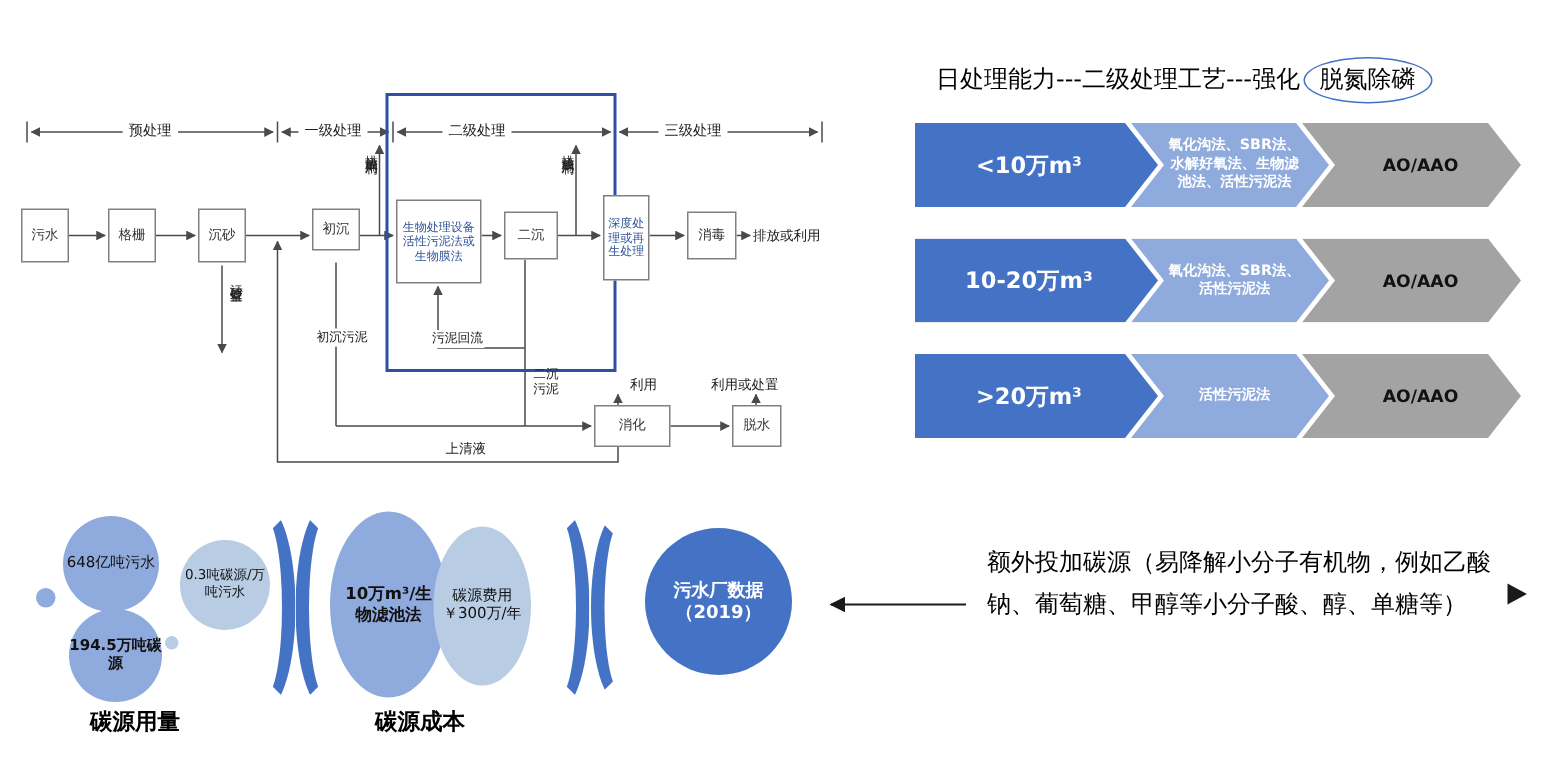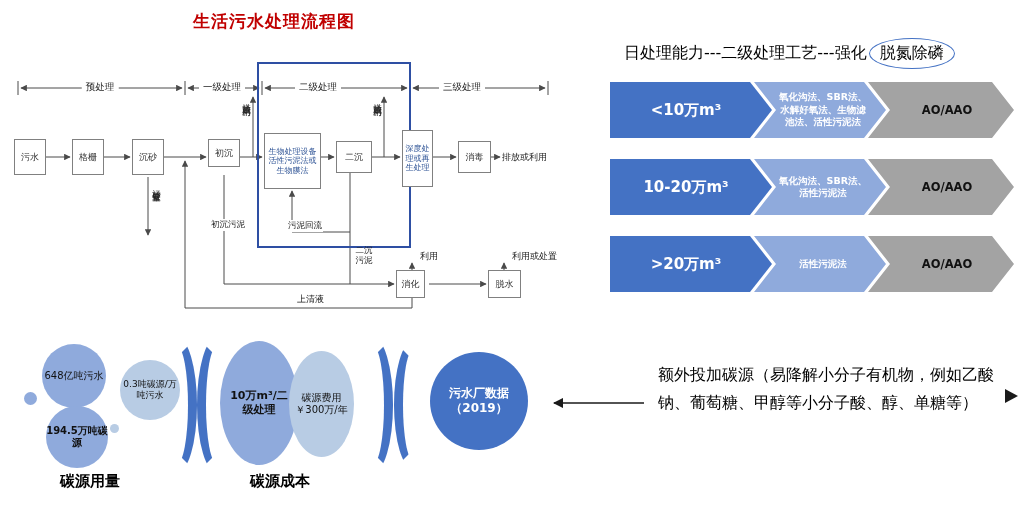--- a/index.html
+++ b/index.html
@@ -88,47 +88,46 @@
       <line x1="504" y1="270" x2="504" y2="263" marker-end="url(#m-gray)"></line>
       <polyline points="412,298 412,308 185,308 185,161" marker-end="url(#m-gray)"></polyline>
     </g>
 
     <rect x="258" y="63" width="152" height="184" fill="none" stroke="#2E4FA3" stroke-width="2"></rect>
 
     <line x1="644" y1="403" x2="554" y2="403" stroke="#1a1a1a" stroke-width="1.3" marker-end="url(#m-dark)"></line>
     <path d="M1005,389 L1018,396 L1005,403 Z" fill="#1a1a1a"></path>
   </svg>
 
-  <div class="title">生活污水处理流程图</div>
 
   <div class="stage" style="left:100px">预处理</div>
   <div class="stage" style="left:222px">一级处理</div>
   <div class="stage" style="left:318px">二级处理</div>
   <div class="stage" style="left:462px">三级处理</div>
 
   <div class="fbox" style="left:14px;top:139px;width:32px;height:36px">污水</div>
   <div class="fbox" style="left:72px;top:139px;width:32px;height:36px">格栅</div>
   <div class="fbox" style="left:132px;top:139px;width:32px;height:36px">沉砂</div>
   <div class="fbox" style="left:208px;top:139px;width:32px;height:28px">初沉</div>
   <div class="fbox blue" style="left:264px;top:133px;width:57px;height:56px">生物处理设备活性污泥法或生物膜法</div>
   <div class="fbox" style="left:336px;top:141px;width:36px;height:32px">二沉</div>
   <div class="fbox blue" style="left:402px;top:130px;width:31px;height:57px">深度处理或再生处理</div>
   <div class="fbox" style="left:458px;top:141px;width:33px;height:32px">消毒</div>
-  <div class="fbox" style="left:396px;top:270px;width:29px;height:28px">消化</div>
+  <div class="fbox" style="left:396px;top:270px;width:51px;height:28px">消化</div>
   <div class="fbox" style="left:488px;top:270px;width:33px;height:28px">脱水</div>
 
   <div class="lab" style="left:502px;top:151px">排放或利用</div>
   <div class="vlab" style="left:241px;top:97px">排放或利用</div>
   <div class="vlab" style="left:372px;top:97px">排放或利用</div>
   <div class="vlab" style="left:151px;top:183px">污砂处置量</div>
   <div class="lab wbg" style="left:210px;top:219px;font-size:8.5px">初沉污泥</div>
   <div class="lab wbg" style="left:287px;top:220px;font-size:8.5px">污泥回流</div>
   <div class="lab wrap" style="left:354px;top:246px;width:20px;font-size:8.5px">二沉污泥</div>
   <div class="lab" style="left:420px;top:250px">利用</div>
-  <div class="lab" style="left:512px;top:250px">利用或处置</div>
+  <div class="lab" style="left:474px;top:250px">利用或处置</div>
   <div class="lab wbg" style="left:296px;top:293px">上清液</div>
 
   <div class="panel-header">
     <span>日处理能力---二级处理工艺---强化</span><span class="circled">脱氮除磷</span>
   </div>
 
   <div class="crow" style="top:82px">
     <div class="cap">&lt;10万m³</div>
     <div class="proc">氧化沟法、SBR法、水解好氧法、生物滤池法、活性污泥法</div>
     <div class="tech">AO/AAO</div>
@@ -146,21 +145,21 @@
 
   <div class="bub mid" style="left:42px;top:344px;width:64px;height:64px;font-size:10px;font-weight:400">648亿吨污水</div>
   <div class="bub light" style="left:120px;top:360px;width:60px;height:60px;font-size:9px">0.3吨碳源/万吨污水</div>
   <div class="bub mid" style="left:46px;top:406px;width:62px;height:62px;font-size:10px;font-weight:600">194.5万吨碳源</div>
   <div class="bub mid" style="left:24px;top:392px;width:13px;height:13px"></div>
   <div class="bub light" style="left:110px;top:424px;width:9px;height:9px"></div>
 
   <div class="arc close" style="left:157px;top:337px;width:40px;height:136px"></div>
   <div class="arc open" style="left:197px;top:337px;width:40px;height:136px"></div>
 
-  <div class="bub mid" style="left:220px;top:341px;width:78px;height:124px;font-size:11px;font-weight:600;padding:0 6px">10万m³/二级处理</div>
+  <div class="bub mid" style="left:220px;top:341px;width:78px;height:124px;font-size:11px;font-weight:600;padding:0 6px">10万m³/生物滤池法</div>
   <div class="bub light" style="left:289px;top:351px;width:65px;height:106px;font-size:10px;padding:0 4px">碳源费用￥300万/年</div>
 
   <div class="arc close" style="left:353px;top:337px;width:40px;height:136px"></div>
   <div class="arc open" style="left:394px;top:341px;width:38px;height:128px"></div>
 
   <div class="bub dark" style="left:430px;top:352px;width:98px;height:98px;font-size:12px;font-weight:600;padding:0 14px">污水厂数据（2019）</div>
 
   <div class="big-label" style="left:60px;top:472px">碳源用量</div>
   <div class="big-label" style="left:250px;top:472px">碳源成本</div>
 

